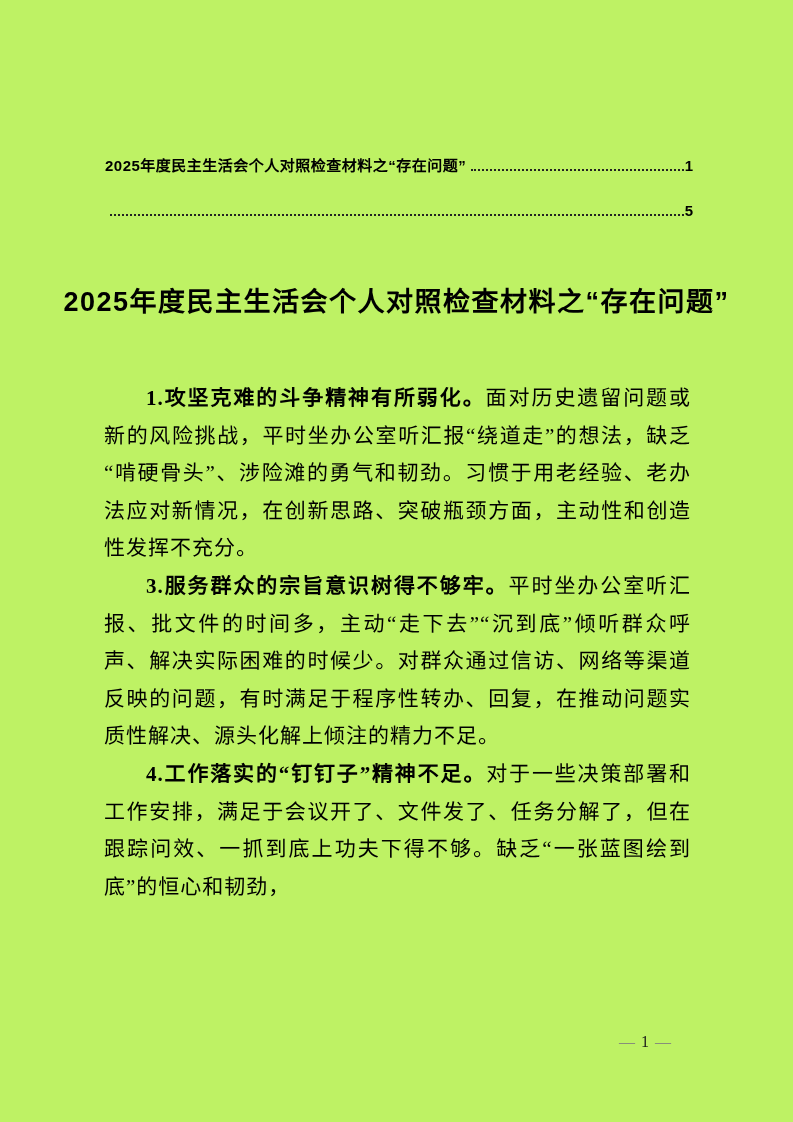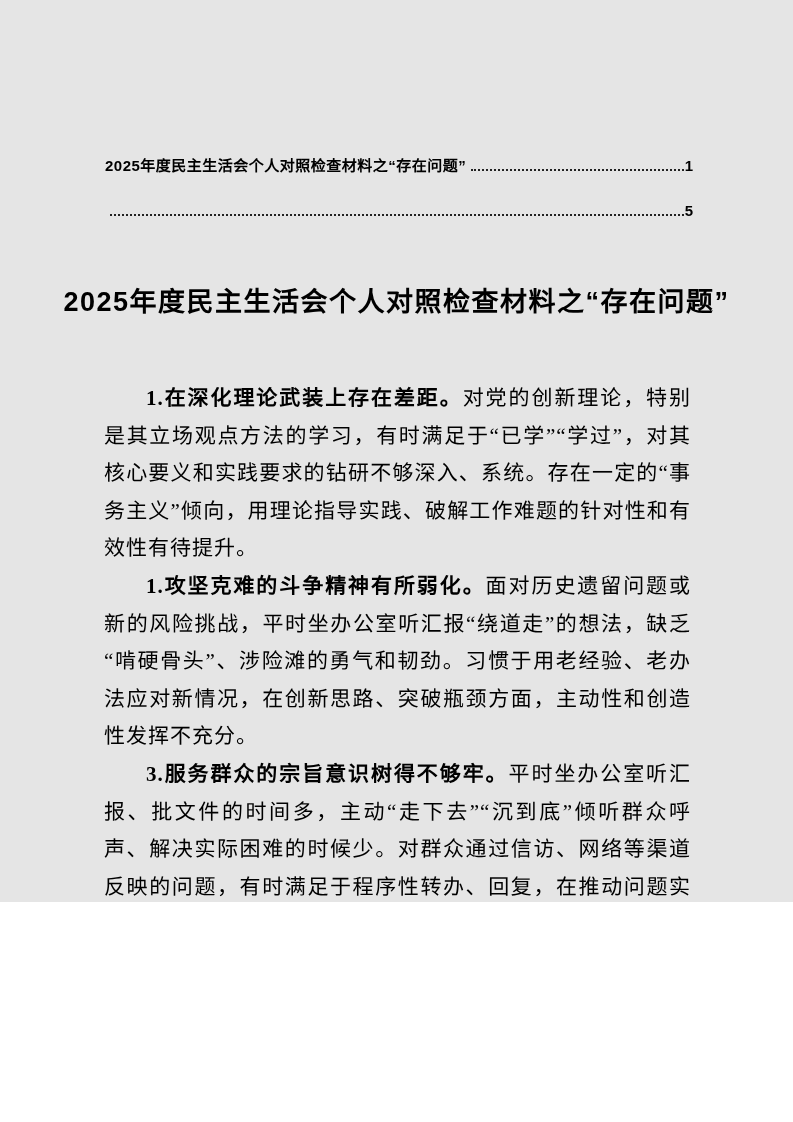--- a/index.html
+++ b/index.html
@@ -3,22 +3,22 @@
 <meta charset="utf-8">
 <style>
   html, body {
     margin: 0;
     padding: 0;
     background: #ffffff;
   }
   .page {
     position: relative;
     width: 793px;
-    height: 902px;
-    background: #e5e5e5;
+    height: 1122px;
+    background: #bef264;
     color: #000000;
     font-family: "Liberation Serif", serif;
     overflow: hidden;
   }
 
   
   .toc {
     position: absolute;
     left: 105px;
     right: 100px;
@@ -112,22 +112,22 @@
     </div>
     <div class="toc-row">
       <span class="toc-dots"></span>
       <span class="toc-page">5</span>
     </div>
   </div>
 
   <h1 class="title">2025年度民主生活会个人对照检查材料之“存在问题”</h1>
 
   <div class="content">
-    <p><span class="para-lead">1.在深化理论武装上存在差距。</span><span>对党的创新理论，特别是其立场观点方法的学习，有时满足于“已学”“学过”，对其核心要义和实践要求的钻研不够深入、系统。存在一定的“事务主义”倾向，用理论指导实践、破解工作难题的针对性和有效性有待提升。</span></p>
     <p><span class="para-lead">1.攻坚克难的斗争精神有所弱化。</span><span>面对历史遗留问题或新的风险挑战，平时坐办公室听汇报“绕道走”的想法，缺乏“啃硬骨头”、涉险滩的勇气和韧劲。习惯于用老经验、老办法应对新情况，在创新思路、突破瓶颈方面，主动性和创造性发挥不充分。</span></p>
     <p><span class="para-lead">3.服务群众的宗旨意识树得不够牢。</span><span>平时坐办公室听汇报、批文件的时间多，主动“走下去”“沉到底”倾听群众呼声、解决实际困难的时候少。对群众通过信访、网络等渠道反映的问题，有时满足于程序性转办、回复，在推动问题实质性解决、源头化解上倾注的精力不足。</span></p>
+    <p><span class="para-lead">4.工作落实的“钉钉子”精神不足。</span><span>对于一些决策部署和工作安排，满足于会议开了、文件发了、任务分解了，但在跟踪问效、一抓到底上功夫下得不够。缺乏“一张蓝图绘到底”的恒心和韧劲，</span></p>
   </div>
 
   <div class="footer">
     <span class="dash">—</span><span class="num">1</span><span class="dash">—</span>
   </div>
 
 </div>
 
 </body></html>

